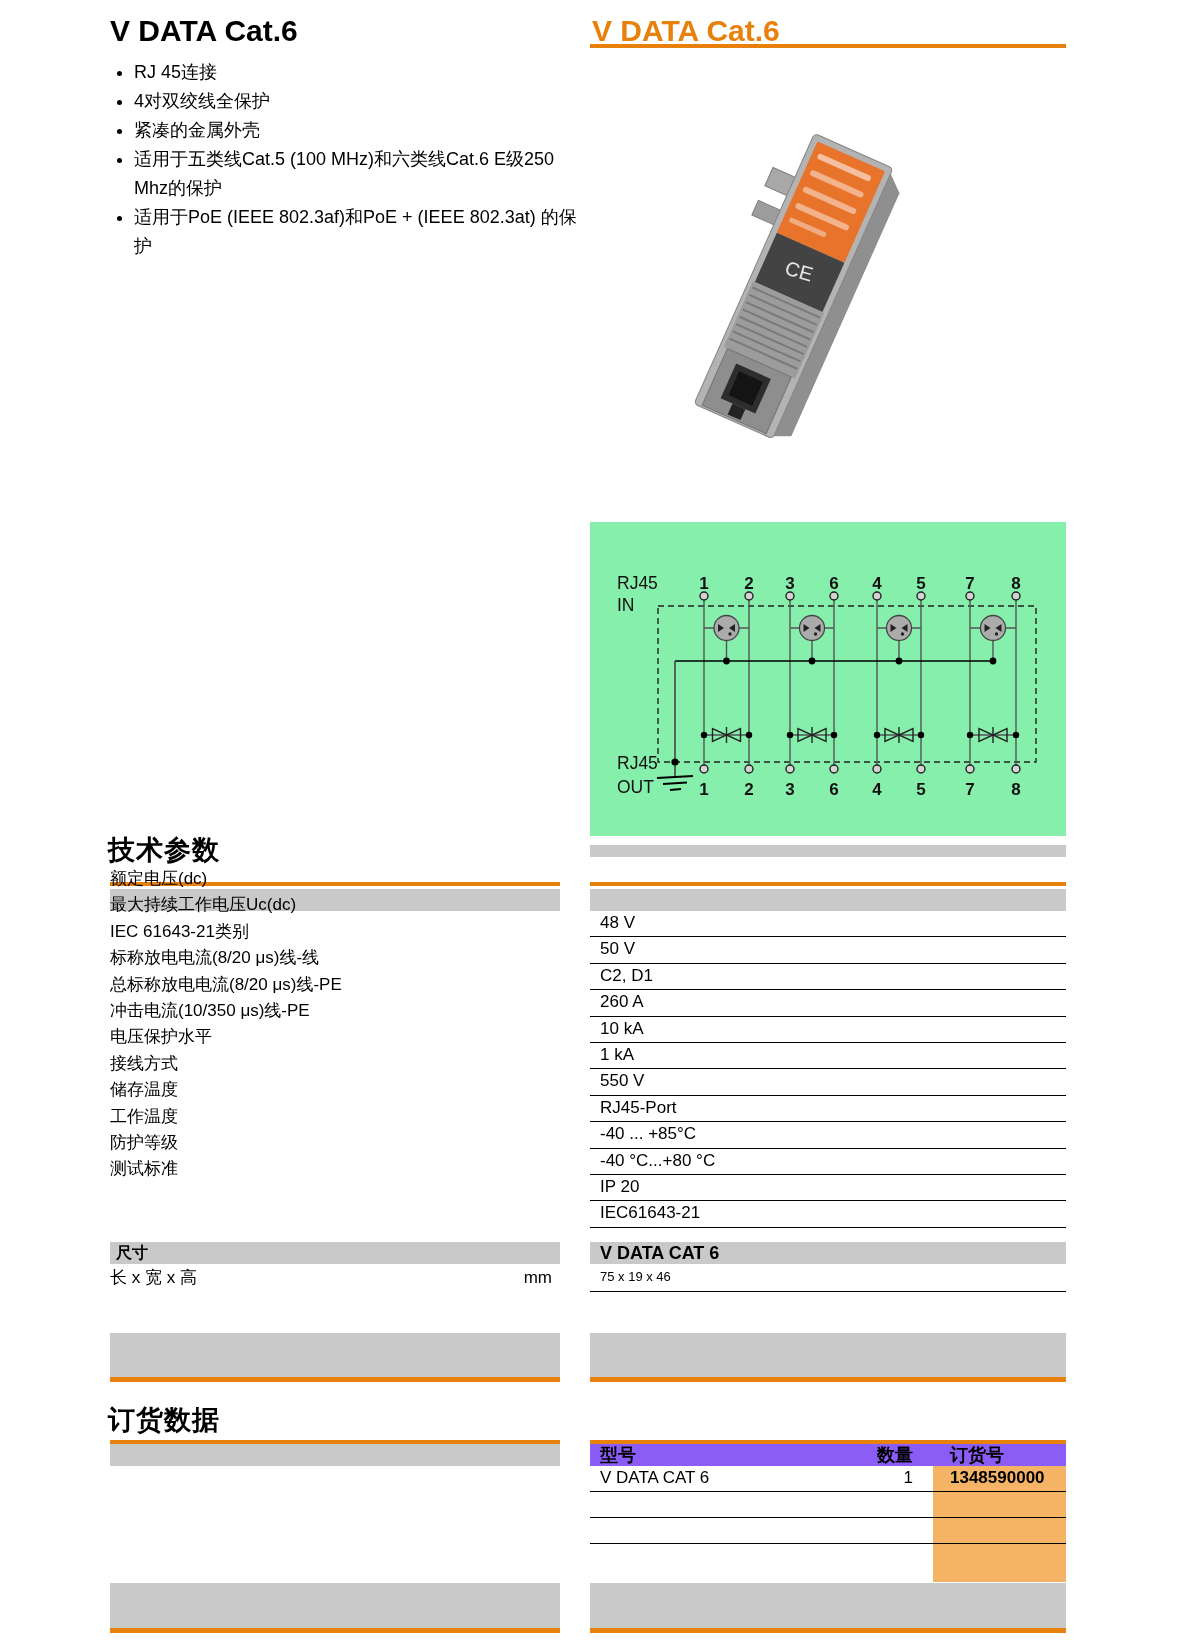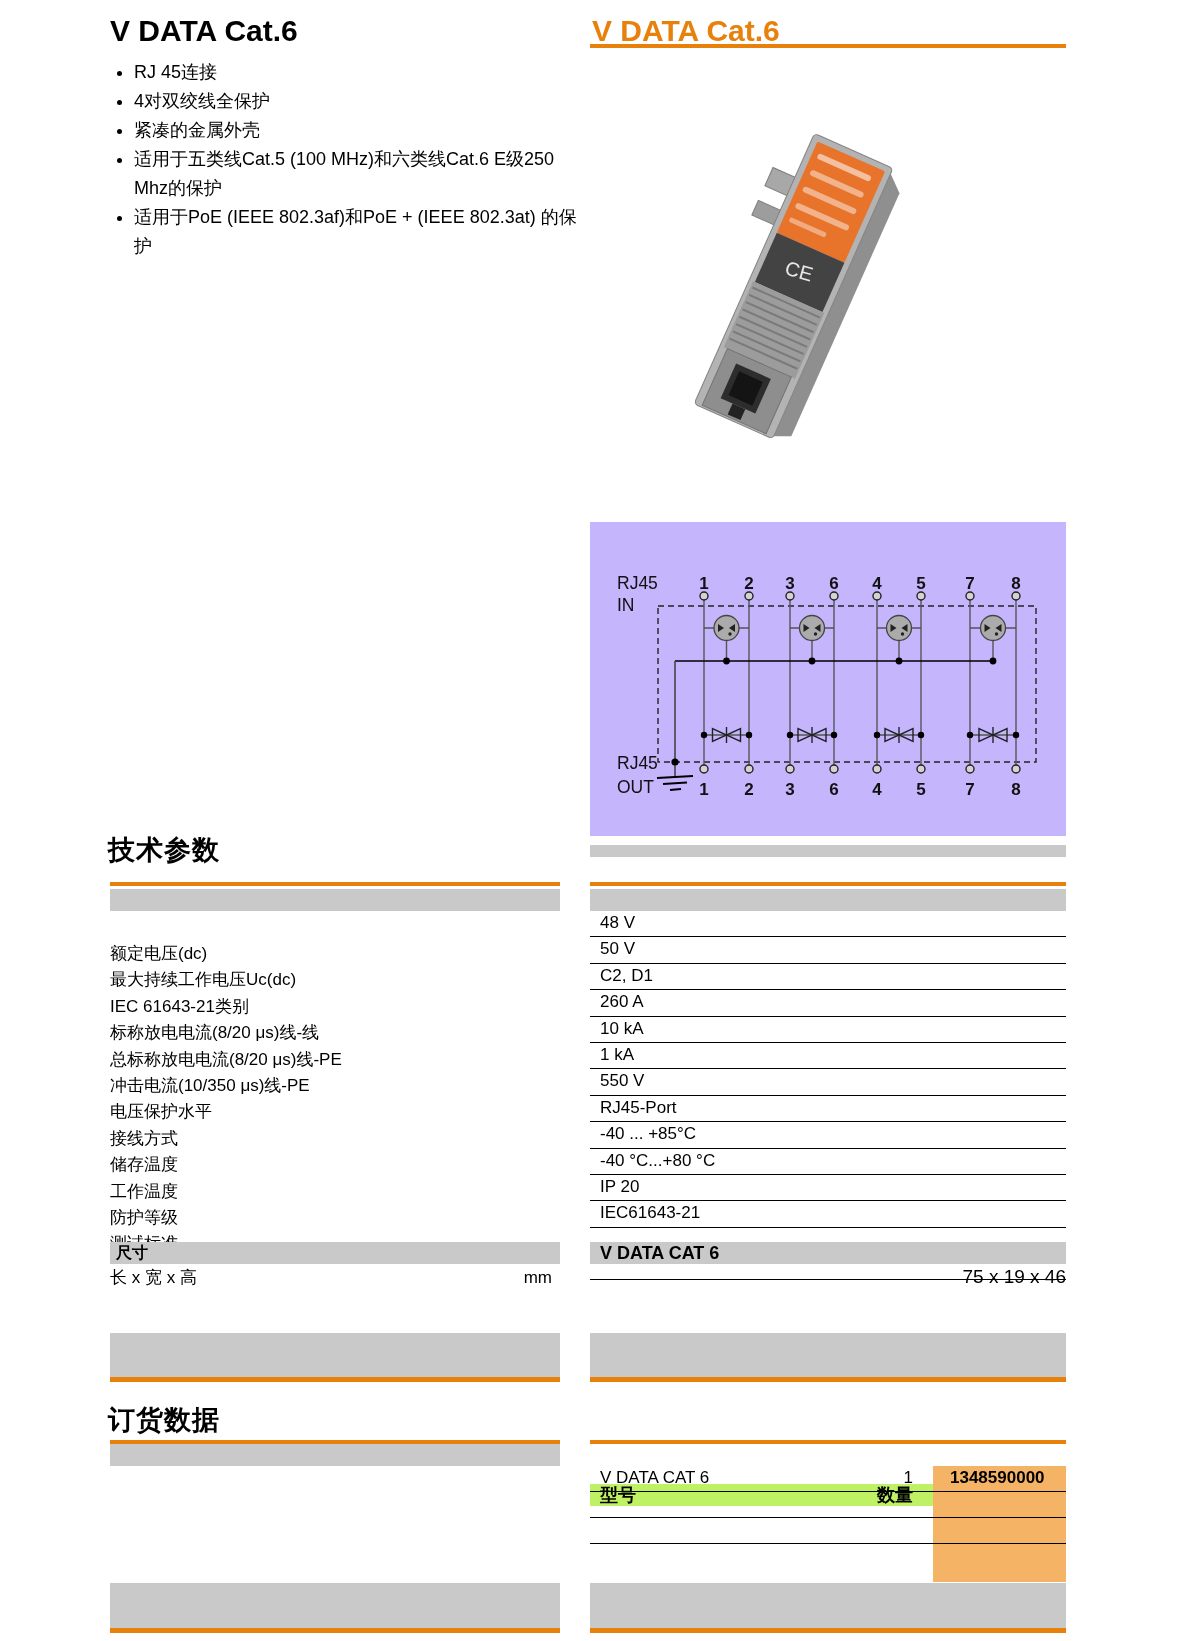--- a/index.html
+++ b/index.html
@@ -11,52 +11,52 @@
   
   .doc-title{position:absolute;font-size:30px;font-weight:bold;letter-spacing:0px;}
   .section-title{position:absolute;font-size:27px;font-weight:bold;letter-spacing:1px;}
 
   
   .features{position:absolute;left:110px;top:58px;width:452px;margin:0;
             padding:0 0 0 24px;font-size:18px;line-height:29px;list-style:disc;}
   .features li{margin:0;padding:0;}
 
   
-  .params-left{position:absolute;left:110px;top:941px;width:450px;}
+  .params-left{position:absolute;left:110px;top:866px;width:450px;}
   .params-left .prow{height:26.4px;line-height:26.4px;font-size:17px;white-space:nowrap;}
   .params-right{position:absolute;left:590px;top:911px;width:476px;}
   .params-right .prow{height:26.4px;line-height:24px;font-size:17px;border-bottom:1.6px solid #000;
                       box-sizing:border-box;padding-left:10px;white-space:nowrap;}
 
   
   .dims-bar-left{position:absolute;left:110px;top:1242px;width:450px;height:22px;background:#C9C9C9;
                  font-size:16px;font-weight:bold;line-height:22px;padding-left:6px;box-sizing:border-box;}
   .dims-bar-right{position:absolute;left:590px;top:1242px;width:476px;height:22px;background:#C9C9C9;
                  font-size:18px;font-weight:bold;line-height:22px;padding-left:10px;box-sizing:border-box;}
   .dims-row-left{position:absolute;left:110px;top:1264px;width:450px;height:28px;line-height:28px;font-size:17px;}
   .dims-unit{position:absolute;right:8px;top:0;}
-  .dims-row-right{position:absolute;left:590px;top:1264px;width:476px;height:16px;line-height:26px;
-                  font-size:19px;border-bottom:1.6px solid #000;box-sizing:border-box;padding-left:10px;text-align:right;}
-
-  
-  .ot-header{position:absolute;left:590px;top:1444px;width:476px;height:22px;background:#bef264;margin-top:40px;}
+  .dims-row-right{position:absolute;left:590px;top:1264px;width:476px;height:28px;line-height:26px;
+                  font-size:13px;border-bottom:1.6px solid #000;box-sizing:border-box;padding-left:10px;}
+
+  
+  .ot-header{position:absolute;left:590px;top:1444px;width:476px;height:22px;background:#8b5cf6;}
   .ot-header span{position:absolute;top:0;height:22px;line-height:22px;font-size:18px;font-weight:bold;}
   .ot-col-model{left:10px;}
   .ot-col-qty{right:153px;text-align:center;}
   .ot-col-no{left:360px;}
   .ot-orange-col{position:absolute;left:933px;top:1466px;width:133px;height:116px;background:#F5B366;}
   .ot-row{position:absolute;left:590px;width:476px;height:26px;border-bottom:1.8px solid #000;
           box-sizing:border-box;}
   .ot-row span{position:absolute;top:0;height:26px;line-height:24px;font-size:17px;}
   .ot-cell-model{left:10px;}
   .ot-cell-qty{right:153px;text-align:right;}
   .ot-cell-no{left:360px;font-weight:bold;}
 
   
-  .diagram-box{position:absolute;left:590px;top:522px;width:476px;height:314px;background:#c4b5fd;}
+  .diagram-box{position:absolute;left:590px;top:522px;width:476px;height:314px;background:#86efac;}
   .diagram-box svg{display:block;}
   .diag-label{font-size:17.5px;fill:#111;}
   .pin-num{font-size:17px;fill:#111;font-weight:bold;text-anchor:middle;}
 
   
   .photo{position:absolute;left:636px;top:124px;width:312px;height:336px;}
 </style>
 </head>
 <body>
 

